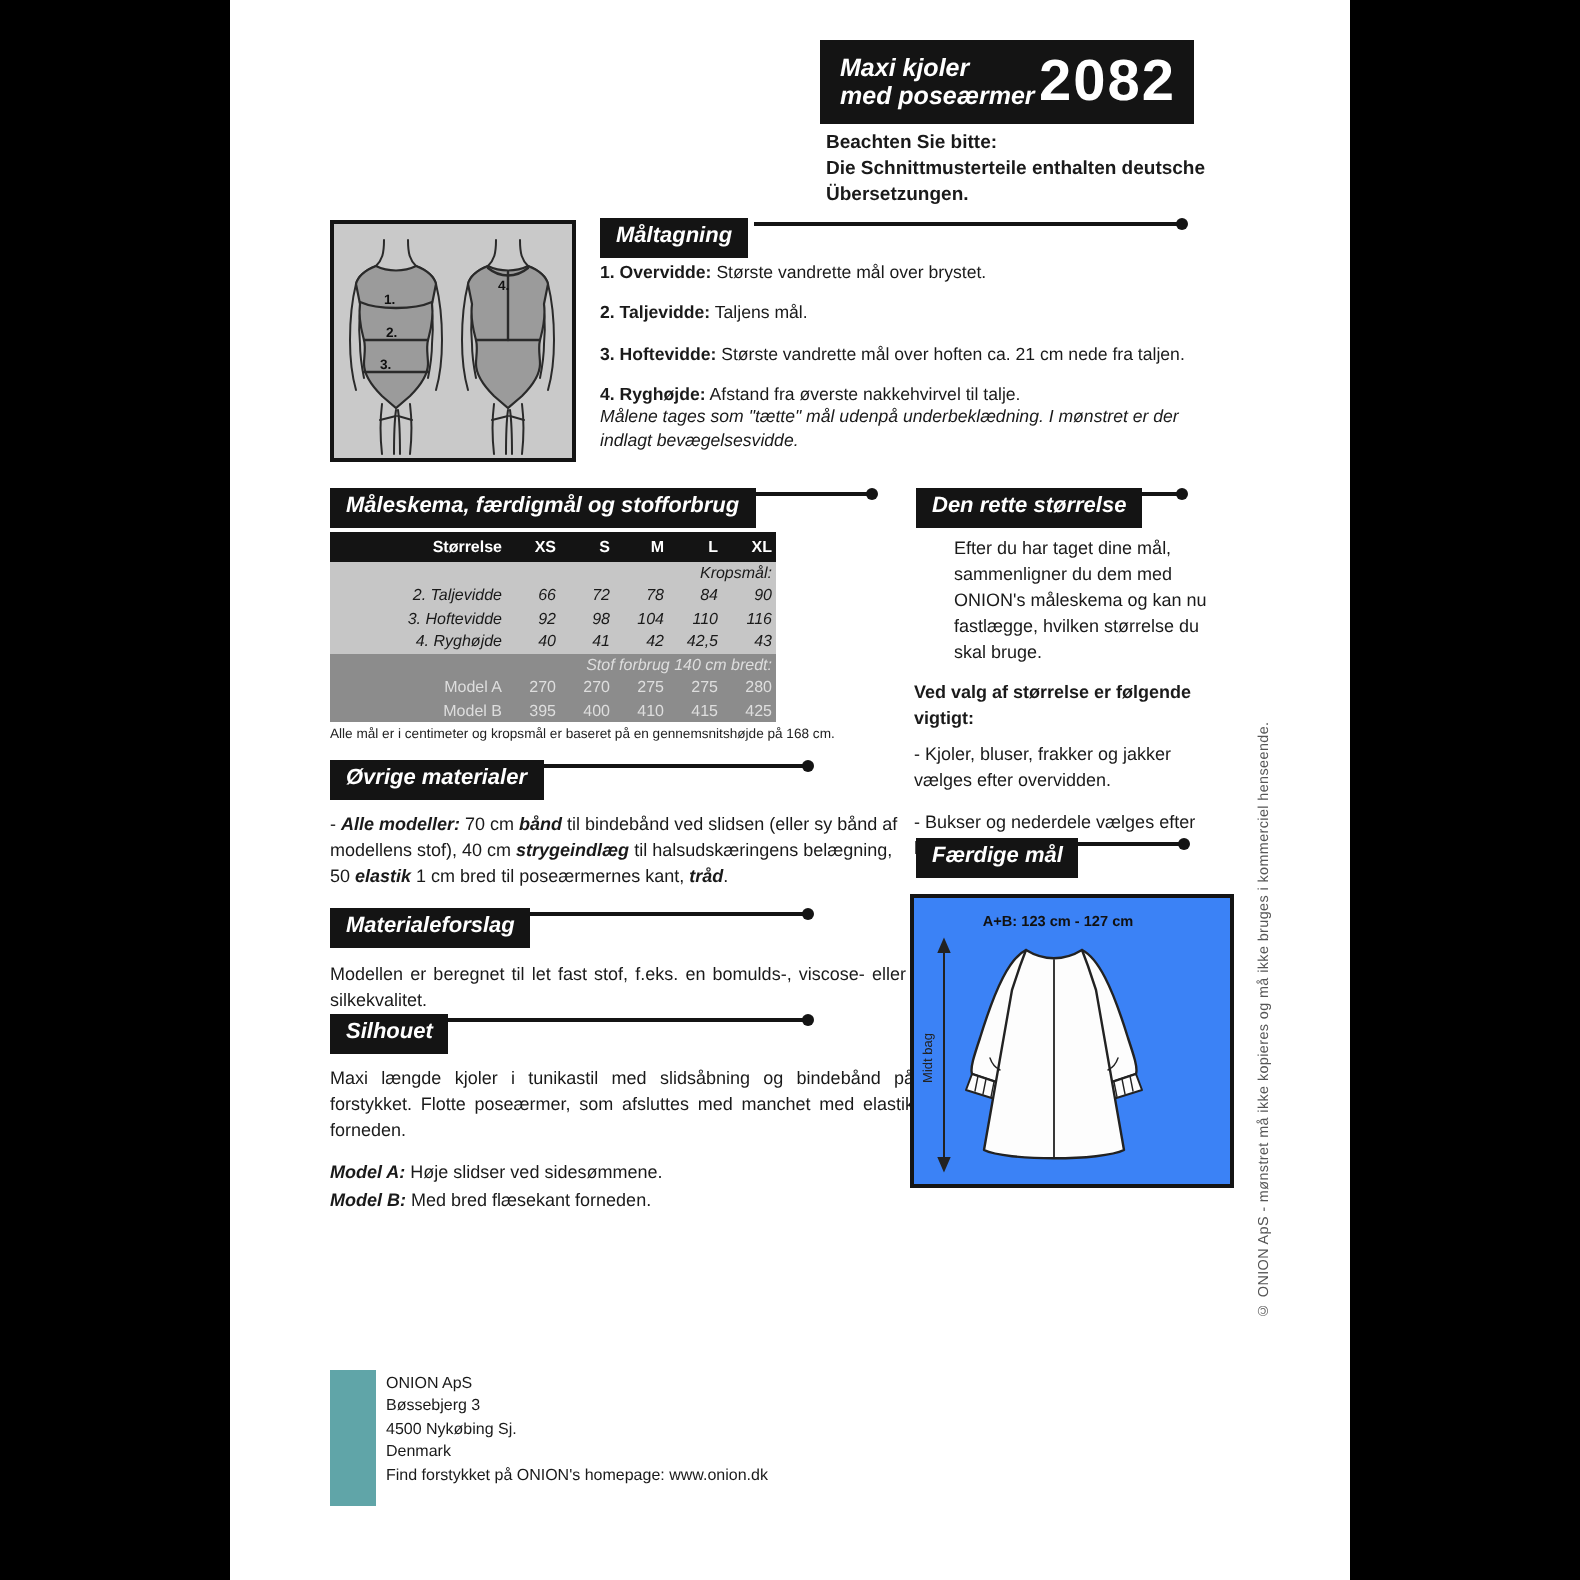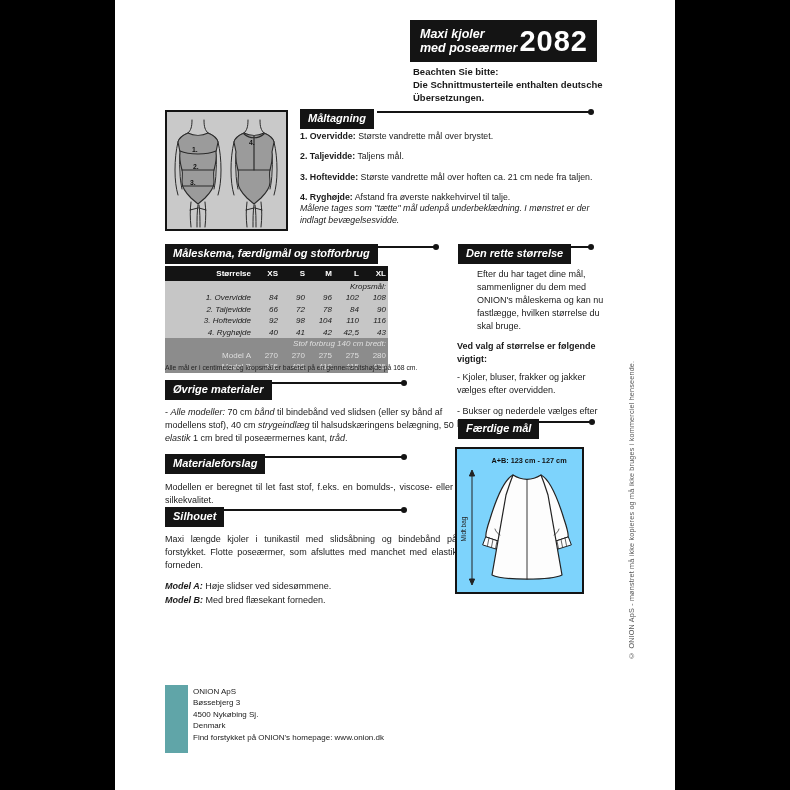--- a/index.html
+++ b/index.html
@@ -42,28 +42,28 @@
   .tbl-footnote { position:absolute; left:50px; top:364px; font-size:6.8px; color:#222; }
 
   
   .rcol { position:absolute; left:342px; top:268px; width:160px; font-size:9px; line-height:13px; }
   .rcol .para { margin-bottom:7px;margin-left:20px; }
   .rcol .imp { font-weight:bold; margin-bottom:5px; }
   .rcol .bullet { margin-bottom:8px; }
 
   
   .ovrige-text { position:absolute; left:50px; top:406px; width:292px; font-size:9px; line-height:12.8px; }
-  .ovrige-text .bi { font-weight:normal; font-style:italic;margin-top:36px; }
+  .ovrige-text .bi { font-weight:bold; font-style:italic;margin-top:36px; }
   .mf-text { position:absolute; left:50px; top:481px; width:288px; font-size:9px; line-height:12.8px; text-align:justify; }
   .sil-text { position:absolute; left:50px; top:533px; width:292px; font-size:9px; line-height:12.8px; text-align:justify; }
   .sil-models { position:absolute; left:50px; top:580px; font-size:9px; line-height:13.5px; }
   .sil-models .bi { font-weight:bold; font-style:italic; }
 
   
-  .fin-box { position:absolute; left:340px; top:447px; width:129px; height:147px; background:#7dd3fc;
+  .fin-box { position:absolute; left:340px; top:447px; width:162px; height:147px; background:#3b82f6;
              border:2.5px solid #141414; }
 
   
   .teal { position:absolute; left:50px; top:685px; width:23px; height:68px; background:#60a5a8; }
   .footer-text { position:absolute; left:78px; top:686px; font-size:8px; line-height:11.4px; }
 
   
   .copyright { position:absolute; left:512px; top:424px; height:236px; writing-mode:vertical-rl;
                transform:rotate(180deg); font-size:7.2px; color:#555; letter-spacing:0.2px; white-space:nowrap; }
 
@@ -166,28 +166,20 @@
         <th>M</th>
         <th>L</th>
         <th>XL</th>
       </tr>
     </thead>
     <tbody class="body-rows">
       <tr>
           <td class="group" colspan="6">Kropsmål:</td>
         </tr>
       <tr>
-        <td>1. Overvidde</td>
-        <td>84</td>
-        <td>90</td>
-        <td>96</td>
-        <td>102</td>
-        <td>108</td>
-      </tr>
-      <tr>
         <td>2. Taljevidde</td>
         <td>66</td>
         <td>72</td>
         <td>78</td>
         <td>84</td>
         <td>90</td>
       </tr>
       <tr>
         <td>3. Hoftevidde</td>
         <td>92</td>

